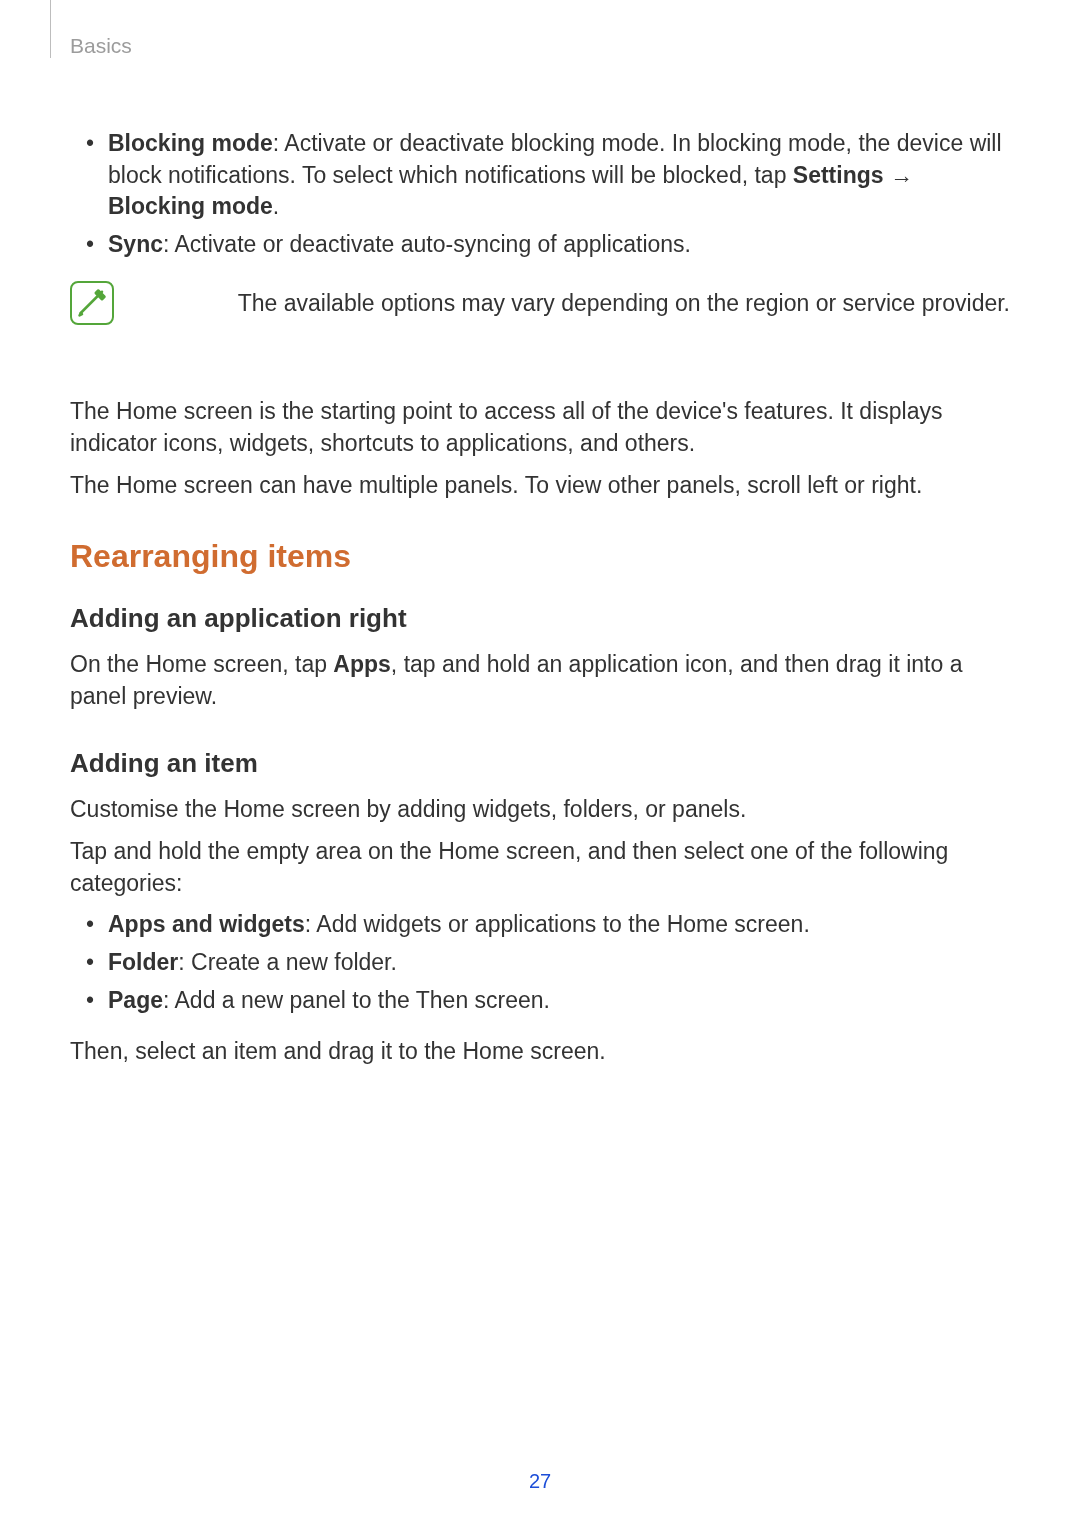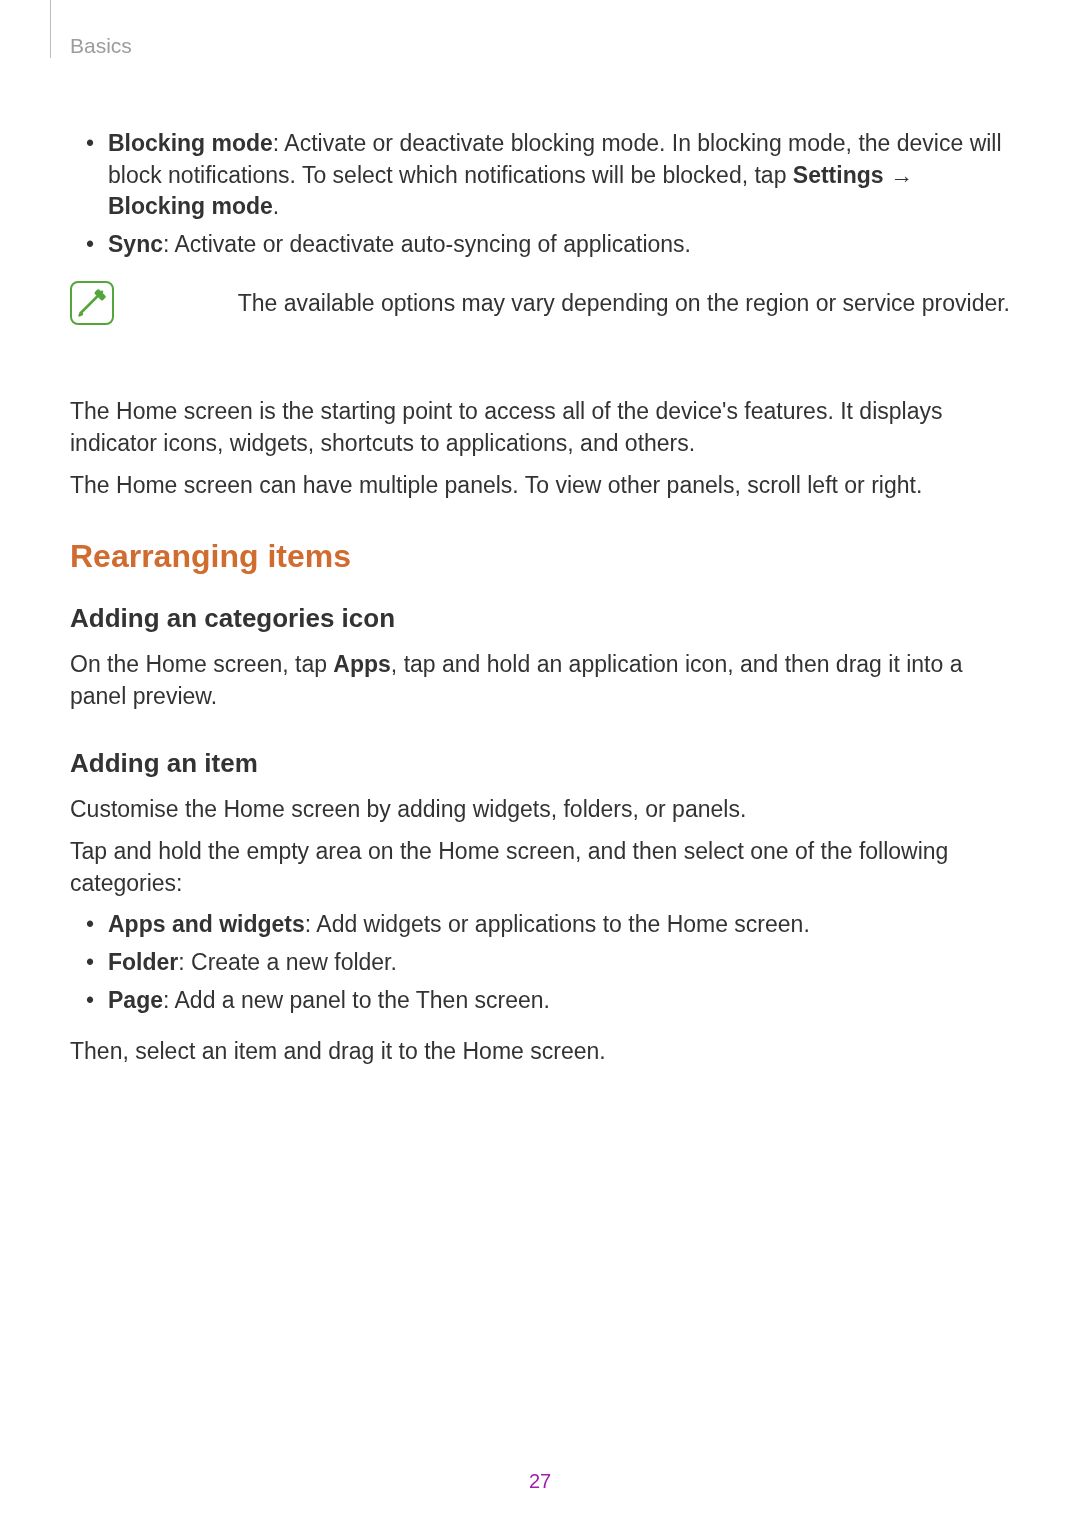--- a/index.html
+++ b/index.html
@@ -103,21 +103,21 @@
     margin-top: 12px;
     margin-bottom: 14px;
   }
   .page-number {
     position: absolute;
     bottom: 34px;
     left: 0;
     width: 100%;
     text-align: center;
     font-size: 20px;
-    color: #a21caf;
+    color: #1d4ed8;
   }
   .arrow { font-family: Arial, sans-serif; }
 </style>
 </head>
 <body>
 
 <div class="page">
   <div class="header-rule"></div>
   <div class="section-label">Basics</div>
 
@@ -139,21 +139,21 @@
       </svg>
     </div>
     <div class="note-text">The available options may vary depending on the region or service provider.</div>
   </div>
 
   <p class="body">The Home screen is the starting point to access all of the device's features. It displays indicator icons, widgets, shortcuts to applications, and others.</p>
   <p class="body gap-after">The Home screen can have multiple panels. To view other panels, scroll left or right.</p>
 
   <h2 class="sub-heading">Rearranging items</h2>
 
-  <h3 class="sub-sub-heading">Adding an categories icon</h3>
+  <h3 class="sub-sub-heading">Adding an application right</h3>
   <p class="body gap-after">
     <span>On the Home screen, tap </span><span class="bold">Apps</span><span>, tap and hold an application icon, and then drag it into a panel preview.</span>
   </p>
 
   <h3 class="sub-sub-heading">Adding an item</h3>
   <p class="body">Customise the Home screen by adding widgets, folders, or panels.</p>
   <p class="body">Tap and hold the empty area on the Home screen, and then select one of the following categories:</p>
 
   <ul class="bullets">
     <li>

